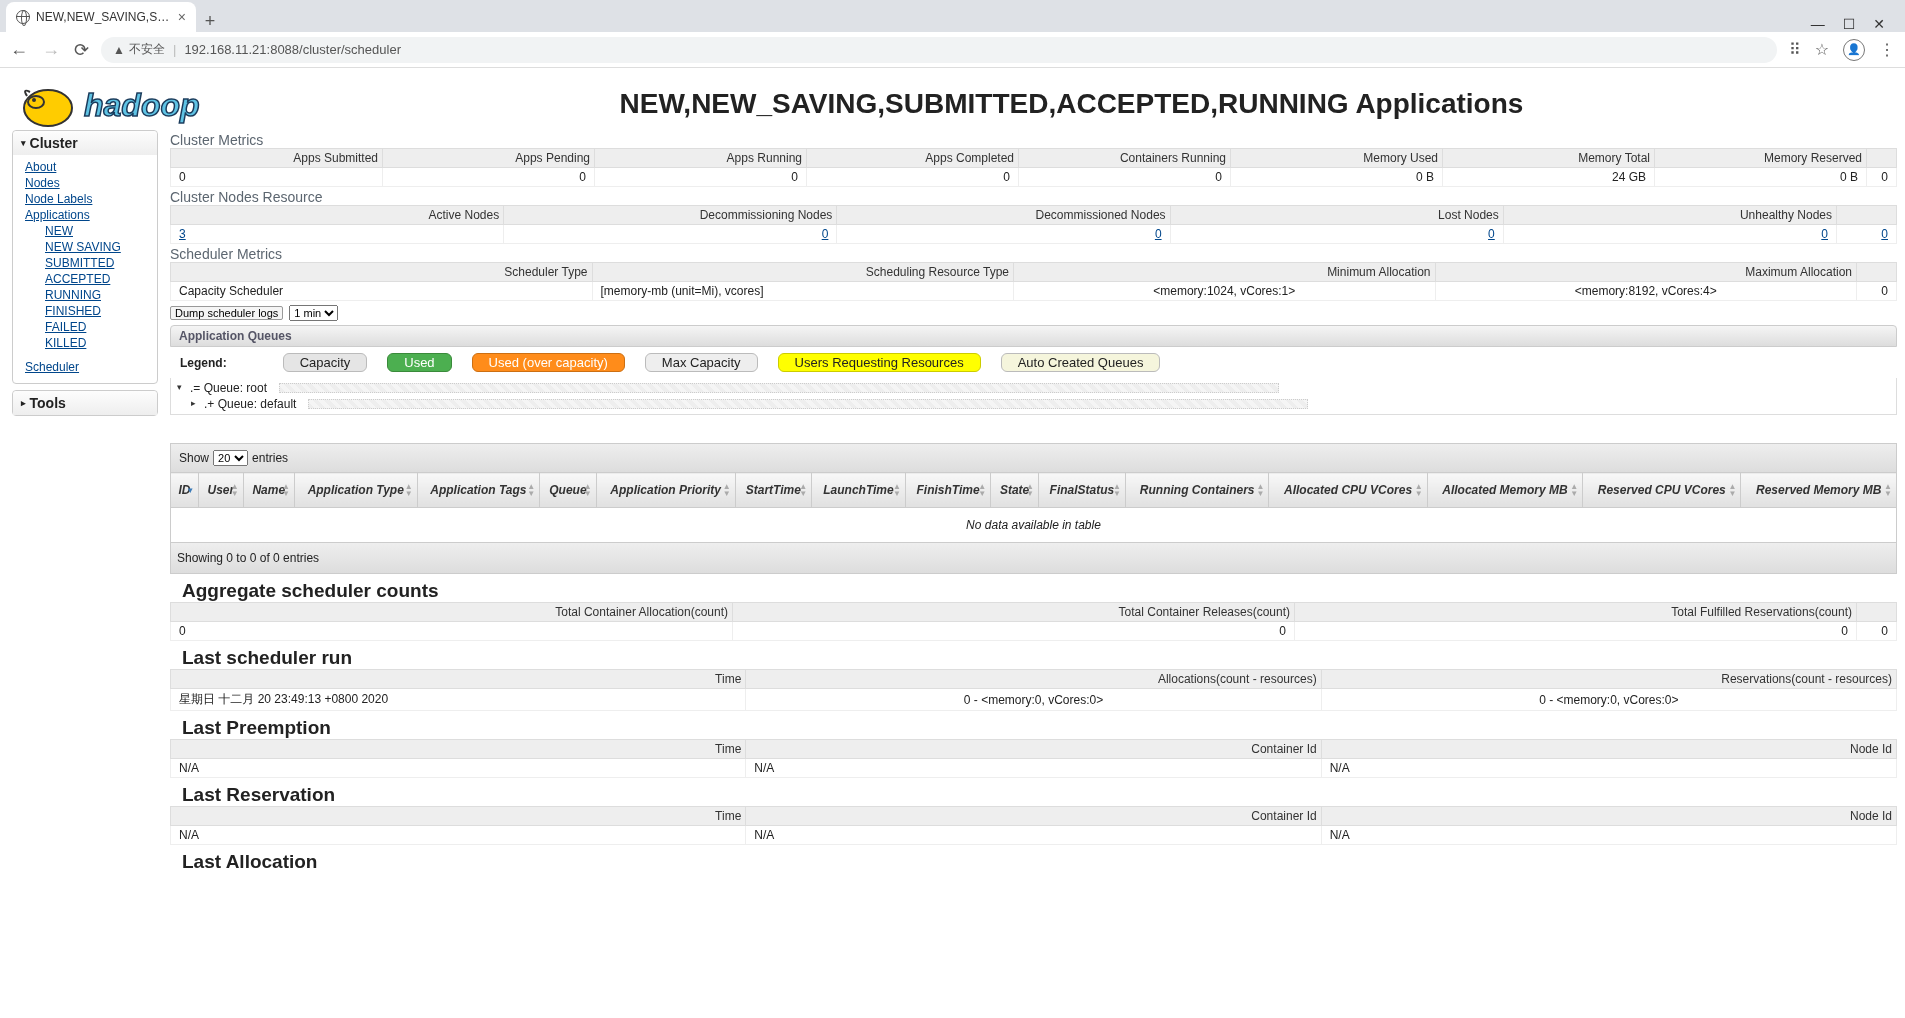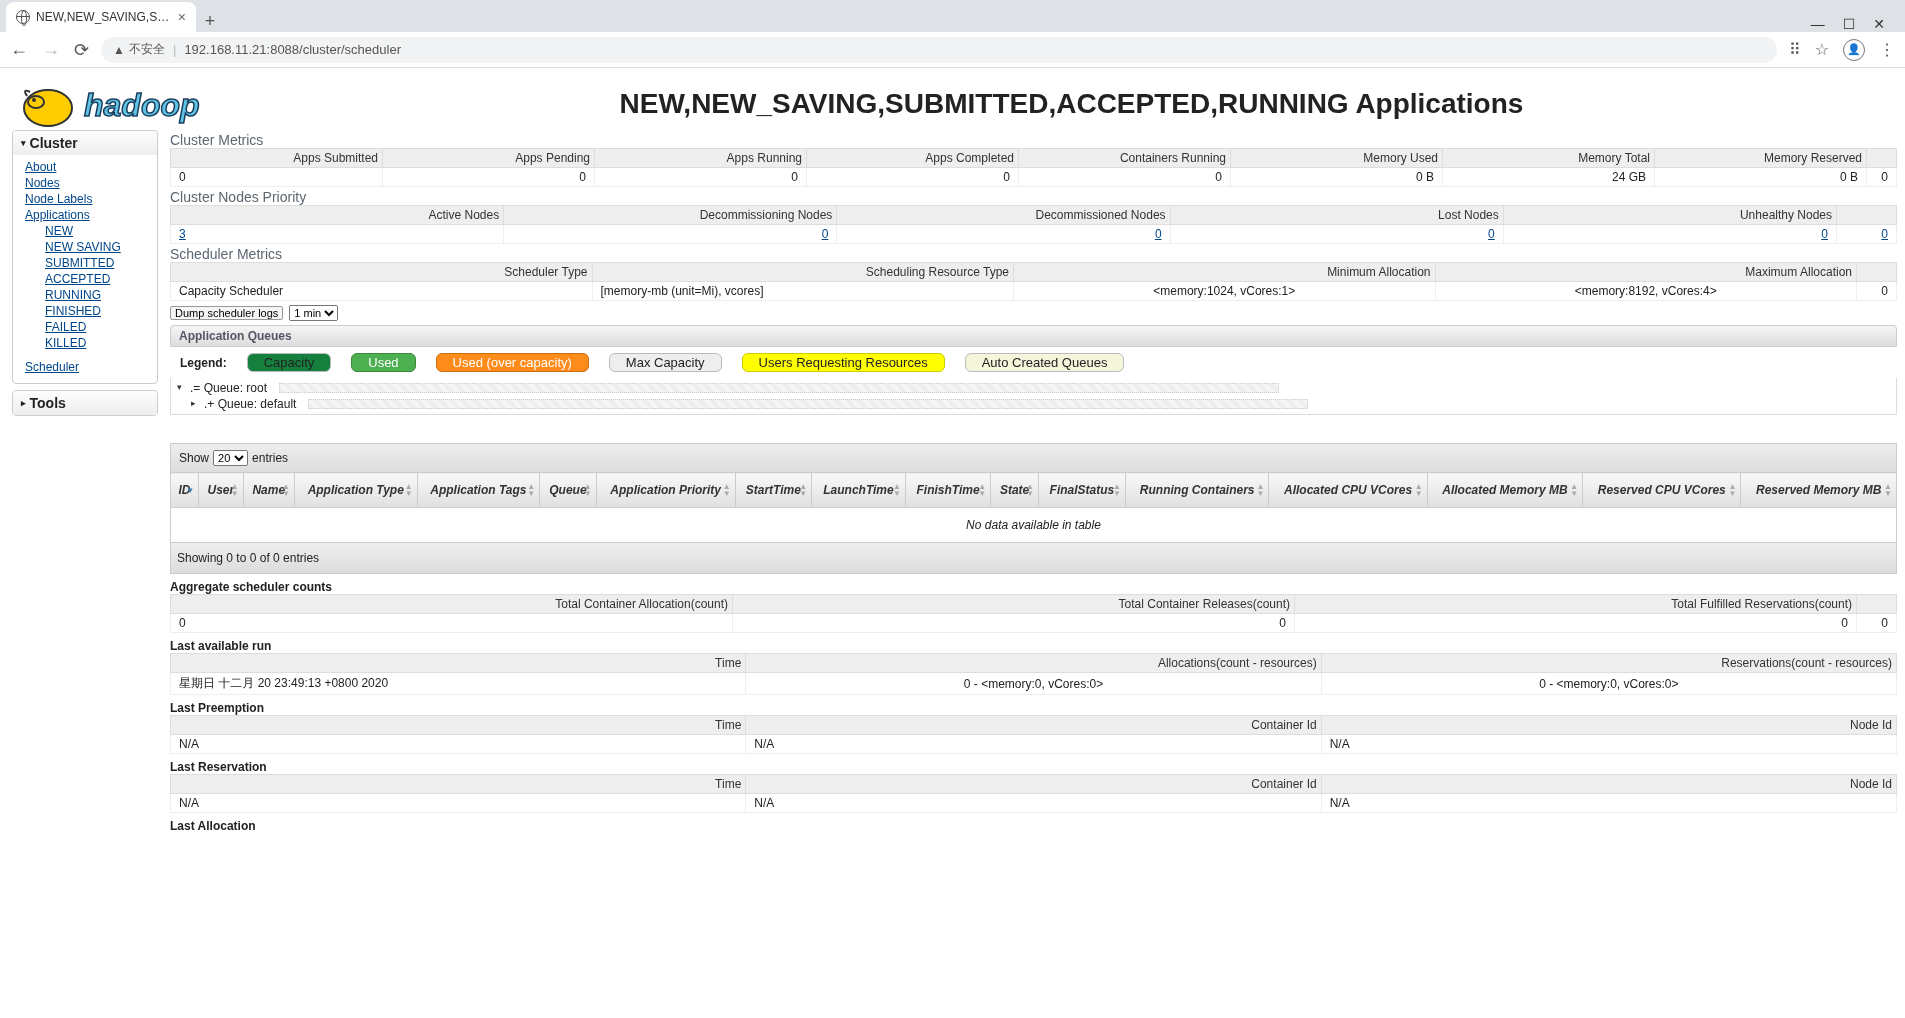--- a/index.html
+++ b/index.html
@@ -41,42 +41,42 @@
 table.metrics td { border:1px solid #eee; padding:2px 8px; text-align:right;}
 table.metrics td.l { text-align:left;}
 .link-val { color:#00468b; text-decoration:underline;}
 .dump-row { display:flex; align-items:center; gap:6px; margin:4px 0;}
 .dump-btn { font-size:11px; padding:0 4px; background:#f5f5f5; border:1px solid #999; border-radius:2px;}
 select.mini { font-size:11px; }
 .queue-header { background:linear-gradient(#f5f5f5,#ddd); border:1px solid #ccc; padding:3px 8px; font-weight:bold; color:#556; border-radius:4px 4px 0 0;}
 .legend-row { display:flex; align-items:center; gap:20px; padding:6px 10px;}
 .legend-row .lbl { font-weight:bold;}
 .pill { border:1px solid #bbb; border-radius:6px; padding:1px 16px; font-size:13px;}
-.pill.cap { background:#15803d;}
+.pill.cap { background:#e5e5e5;margin-left:36px;}
 .pill.used { background:#4caf50; color:#fff; border-color:#3a8a3a;}
 .pill.over { background:#ff8c1a; color:#fff; border-color:#cc6f12;}
 .pill.max { background:#eee;}
 .pill.users { background:#ffff00; border-color:#cccc00;}
 .pill.auto { background:#f5f5dc;}
 .tree-box { border:1px solid #ddd; border-top:none; background:#fff; font-size:12px; padding:2px 0;}
 .tree-item { padding:1px 6px; display:flex; align-items:center; gap:4px;}
 .tree-item.child { padding-left:20px;}
 .tree-toggle { width:9px; height:9px; display:inline-block; position:relative;}
 .tree-toggle::before { content:"▾"; font-size:9px; color:#333; position:absolute; top:-2px;}
 .tree-toggle.closed::before { content:"▸";}
 .tree-label { }
 .tree-bar { display:inline-block; width:1000px; height:10px; background:repeating-linear-gradient(45deg,#eee,#eee 4px,#f5f5f5 4px,#f5f5f5 8px); border:1px dotted #ccc; margin-left:8px;}
 .dt-wrap { margin-top:28px;}
 .dt-top { background:linear-gradient(#eee,#ddd); padding:6px 8px; border:1px solid #ccc; border-bottom:none; display:flex; align-items:center; gap:4px;}
 table.apps { width:100%; border-collapse:collapse; border:1px solid #ccc;font-style:italic;}
 table.apps th { background:linear-gradient(#f8f8f8,#e0e0e0); border:1px solid #ccc; padding:10px 6px; font-size:12px; font-weight:bold; color:#333; position:relative; text-align:center;}
 table.apps th .sort { position:absolute; right:4px; top:50%; transform:translateY(-50%); font-size:8px; color:#aaa; line-height:7px;}
 table.apps td.empty { text-align:center; padding:10px; border:1px solid #ccc;}
 .dt-footer { padding:8px 6px; border:1px solid #ccc; border-top:none; background:linear-gradient(#eee,#ddd);}
-h4.sub { font-size:12px; font-weight:bold; margin:6px 0 0 0;}
+h4.sub { font-size:19px; font-weight:bold; margin:6px 0 0 12px;}
 </style>
 </head>
 <body>
 
 <div class="chrome-top">
   <div class="tab-bar">
     <div class="tab">
       <span class="globe"></span>
       <span class="tab-title">NEW,NEW_SAVING,SUBMITTE</span>
       <span class="tab-close">×</span>
@@ -177,21 +177,21 @@
             <td>0</td>
             <td>0</td>
             <td>0 B</td>
             <td>24 GB</td>
             <td>0 B</td>
             <td>0</td>
           </tr>
     </tbody>
       </table>
 
-    <h3 class="sect">Cluster Nodes Priority</h3>
+    <h3 class="sect">Cluster Nodes Resource</h3>
     <table class="metrics">
       <tbody>
           <tr>
             <th>Active Nodes</th>
             <th>Decommissioning Nodes</th>
             <th>Decommissioned Nodes</th>
             <th>Lost Nodes</th>
             <th>Unhealthy Nodes</th>
             <th style="width:60px"></th>
           </tr>
@@ -302,21 +302,21 @@
           </tr>
       <tr>
             <td class="l">0</td>
             <td>0</td>
             <td>0</td>
             <td>0</td>
           </tr>
     </tbody>
       </table>
 
-    <h4 class="sub">Last available run</h4>
+    <h4 class="sub">Last scheduler run</h4>
     <table class="metrics">
       <tbody>
           <tr>
             <th>Time</th>
             <th>Allocations(count - resources)</th>
             <th>Reservations(count - resources)</th>
           </tr>
       <tr>
             <td class="l">星期日 十二月 20 23:49:13 +0800 2020</td>
             <td class="l" style="text-align:center">0 - &lt;memory:0, vCores:0&gt;</td>

